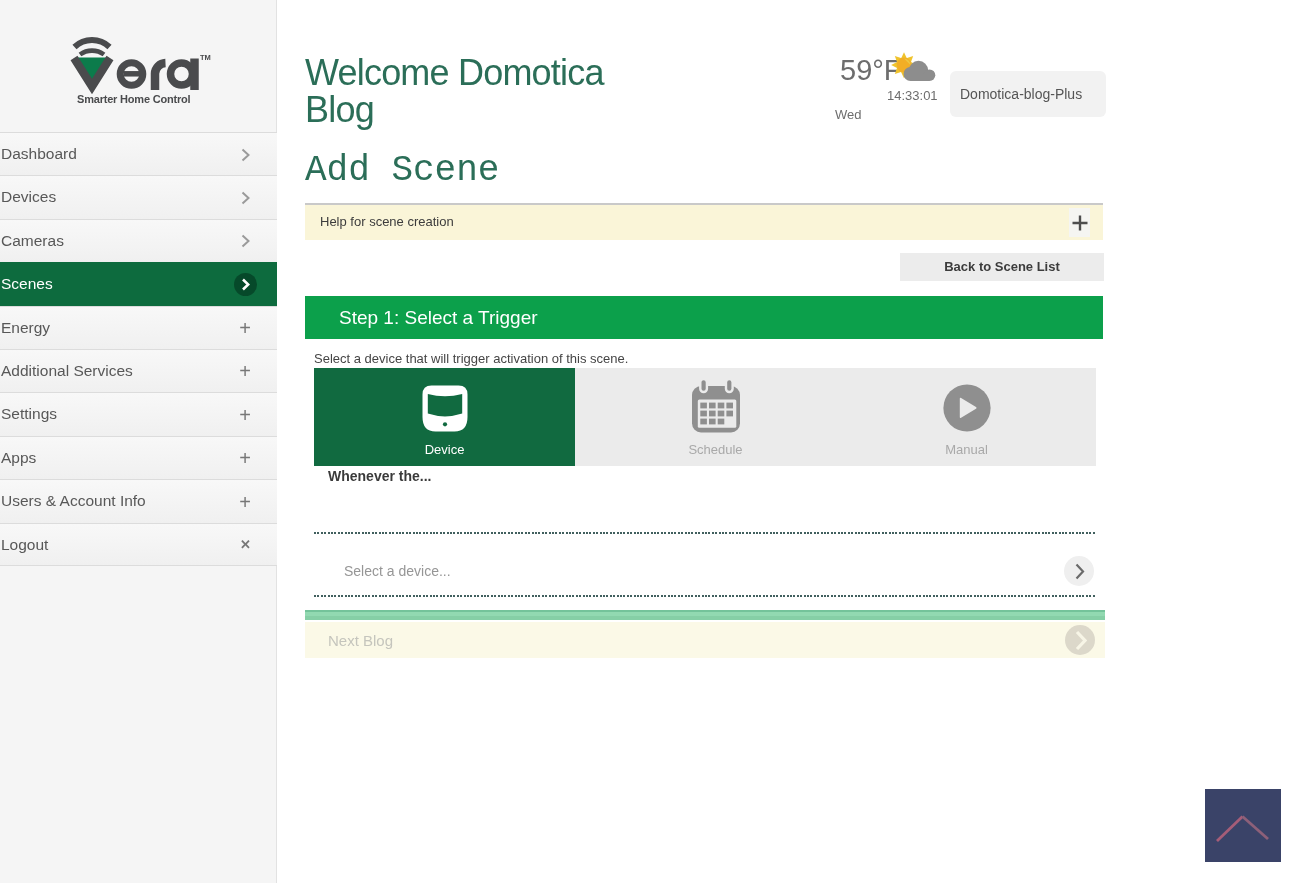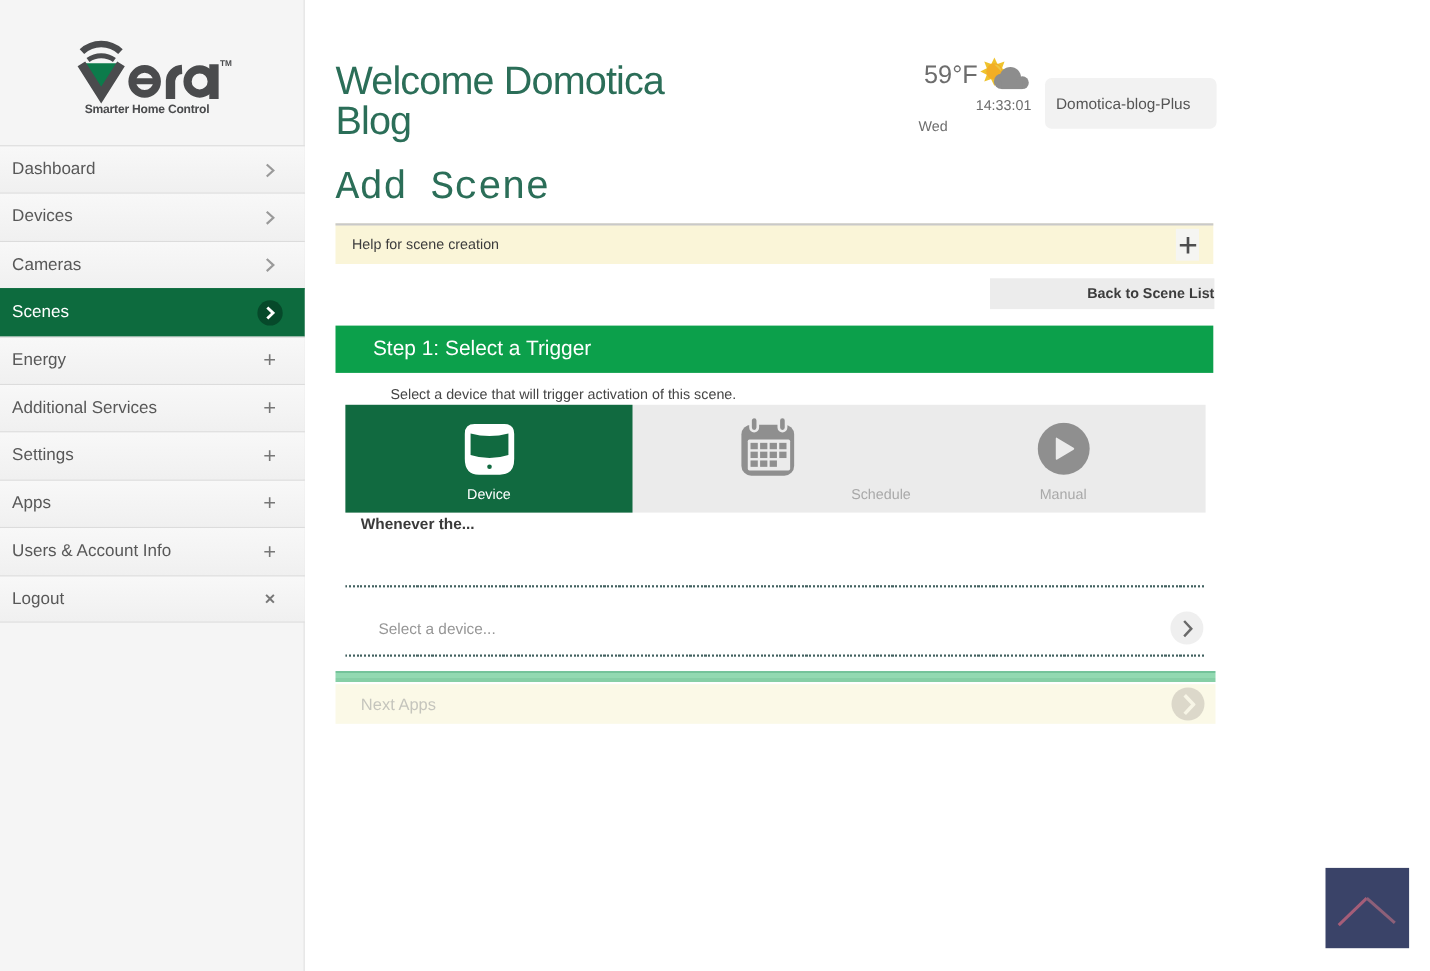--- a/index.html
+++ b/index.html
@@ -5,63 +5,63 @@
 * { margin:0; padding:0; box-sizing:border-box; }
 html,body { width:1300px; height:883px; overflow:hidden; background:#fff;
   font-family:"Liberation Sans", sans-serif; }
 
 #sidebar { position:absolute; left:0; top:0; width:277px; height:883px;
   background:#f5f5f5; border-right:1px solid #e2e2e2; }
 #logo { position:absolute; left:0; top:0; width:277px; height:132px; }
 #menu { position:absolute; left:0; top:132px; width:277px; }
 .mi { position:relative; height:43.4px; border-top:1px solid #dcdcdc;
   background:linear-gradient(#f8f8f8,#f0f0f0);
-  color:#585858; font-size:15.5px; line-height:42px; padding-left:11px; }
+  color:#585858; font-size:15.5px; line-height:42px; padding-left:1px; }
 .mi:last-child { border-bottom:1px solid #dcdcdc; }
 .mi .ic { position:absolute; right:26px; top:0; height:43px; display:flex;
   align-items:center; color:#777; }
 .mi.sel .ic { right:20px; }
 .mi.sel { background:#0d6b3e; color:#fff; border-top:1px solid #0d6b3e; }
 .plus { font-size:20px; font-weight:400; color:#8a8a8a; }
 .cross { font-size:13px; font-weight:bold; color:#8a8a8a; }
 .selcirc { width:23px; height:23px; border-radius:50%; background:#06492a;
   display:flex; align-items:center; justify-content:center; }
 
 #main { position:absolute; left:278px; top:0; width:1022px; height:883px; background:#fff; }
 h1 { position:absolute; left:27px; top:54px; width:540px; letter-spacing:-0.8px;
   font-size:36px; font-weight:400; line-height:37px; color:#2b6e58; }
 h2 { position:absolute; left:27px; top:150px;
   font-size:36px; font-weight:400; color:#2b6e58;font-family:Liberation Mono, monospace; }
 
 #weather { position:absolute; left:557px; top:48px; width:190px; }
-#temp { position:absolute; left:5px; top:6px; font-size:23px; color:#6d6d6d; }
+#temp { position:absolute; left:5px; top:6px; font-size:29px; color:#6d6d6d; }
 #wicon { position:absolute; left:53px; top:2px; }
 #wday { position:absolute; left:0px; top:40px; font-size:13px; color:#6d6d6d;margin-top:19px; }
 #wtime { position:absolute; left:52px; top:40px; font-size:13px; color:#6d6d6d; }
 #unitbox { position:absolute; left:672px; top:71px; width:156px; height:46px;
   background:#f2f2f2; border-radius:6px; font-size:14px; color:#555;
   line-height:46px; padding-left:10px; }
 
 #helpbar { position:absolute; left:27px; top:203px; width:798px; height:37px;
   background:#faf5d8; border-top:2px solid #c9c9c9;text-decoration:underline; }
 #helpbar .htxt { position:absolute; left:15px; top:9px; font-size:13px; color:#3c3c3c; }
 #helpplus { position:absolute; right:13px; top:3px; width:21px; height:29px; background:#f5f5f2;
   display:flex; align-items:center; justify-content:center; }
 
 #backbtn { position:absolute; left:622px; top:253px; width:204px; height:28px;
   background:#ececec; font-size:13px; font-weight:bold; color:#3c3c3c;
-  text-align:right; line-height:28px; }
+  text-align:center; line-height:28px; }
 
 #stephdr { position:absolute; left:27px; top:296px; width:798px; height:43px;
   background:#0ca04b; color:#fff; font-size:19px; line-height:43px; padding-left:34px; }
-#stepdesc { position:absolute; left:36px; top:351px; font-size:13px; color:#454545;margin-left:41px; }
+#stepdesc { position:absolute; left:36px; top:351px; font-size:13px; color:#454545; }
 #tiles { position:absolute; left:36px; top:368px; width:782px; height:98px; background:#ebebeb; }
 .tile { position:absolute; top:0; width:261px; height:98px; text-align:center; }
 #tile-dev { left:0; background:#116a40; }
-#tile-sch { left:253px;text-align:right; }
+#tile-sch { left:271px; }
 #tile-man { left:522px; }
 .tlbl { position:absolute; width:100%; bottom:9px; font-size:13px; color:#a9a9a9; }
 #tile-dev .tlbl { color:#fff; }
 .ticon { position:absolute; left:50%; top:16px; transform:translateX(-50%); }
 
 #whenever { position:absolute; left:50px; top:468px; font-size:14px; font-weight:bold; color:#3a3a3a; }
 .dotline { position:absolute; left:36px; width:782px; height:2px;
   background-image:repeating-linear-gradient(to right,#41605f 0 1.9px,transparent 1.9px 3.4px); }
 #dot1 { top:532px; }
 #dot2 { top:595px; }
@@ -219,21 +219,21 @@
   <div class="dotline" id="dot1"></div>
   <div id="seldev">Select a device...</div>
   <span class="circbtn" id="selbtn">
       <svg width="11" height="17" viewBox="0 0 11 17">
         <path d="M2.5 1.5 L9 8.5 L2.5 15.5" stroke="#6a6a6a" stroke-width="2.2" fill="none"></path>
       </svg>
     </span>
   <div class="dotline" id="dot2"></div>
   <div id="progress"></div>
   <div id="nextbar">
-      <span class="ntxt">Next Apps</span>
+      <span class="ntxt">Next Blog</span>
     <span class="circbtn" id="nextbtn">
         <svg width="13" height="21" viewBox="0 0 13 21">
           <path d="M3 2 L11 10.5 L3 19" stroke="#f7f5e6" stroke-width="3.2" fill="none"></path>
         </svg>
       </span>
   </div>
 </div>
 <div id="scrolltop">
   <svg width="76" height="73" viewBox="0 0 76 73">
     <path d="M12 52 L37.5 27.5" fill="none" stroke="#a55d78" stroke-width="2.8"></path>

